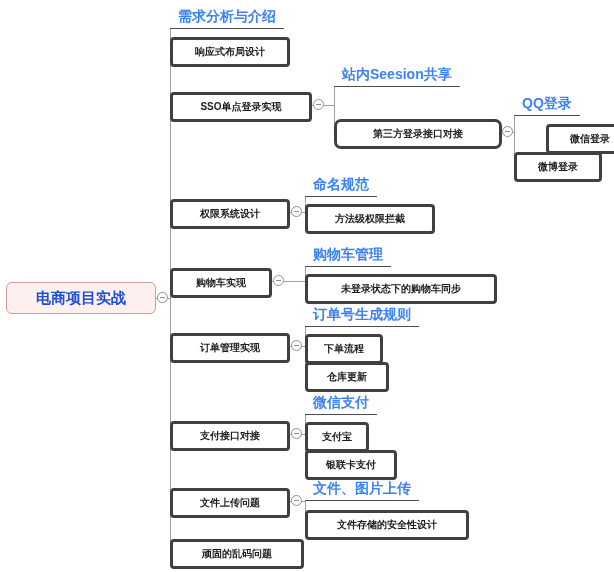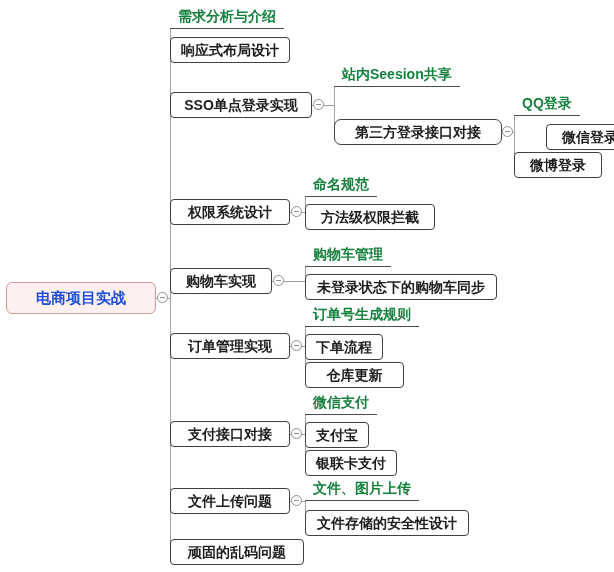--- a/index.html
+++ b/index.html
@@ -1,23 +1,23 @@
 <!DOCTYPE html>
 <html><head>
 <meta charset="utf-8">
 <style>
   html,body{margin:0;padding:0;background:#fff;}
   #canvas{position:relative;width:614px;height:572px;background:#ffffff;overflow:hidden;
           font-family:"Liberation Sans",sans-serif;}
   #wires{position:absolute;left:0;top:0;}
-  .n{position:absolute;box-sizing:border-box;border:1px solid #404040;border-radius:4px;
-     background:#fff;font-weight:bold;font-size:14px;line-height:18px;padding:3px 0;
+  .n{position:absolute;box-sizing:border-box;border:3px solid #404040;border-radius:4px;
+     background:#fff;font-weight:bold;font-size:10px;line-height:18px;padding:3px 0;
      text-align:center;white-space:nowrap;color:#1c1c1c;}
   .u{position:absolute;box-sizing:border-box;border-bottom:1px solid #4d4d4d;background:transparent;
-     font-weight:bold;font-size:14px;line-height:18px;padding:2px 8px 3px;white-space:nowrap;color:#15803d;}
+     font-weight:bold;font-size:14px;line-height:18px;padding:2px 8px 3px;white-space:nowrap;color:#3b82f6;}
   .root{position:absolute;left:6px;top:282px;width:150px;height:32px;box-sizing:border-box;
         border:1px solid #d49c9c;border-radius:6px;background:#fdf0ee;color:#1d4ed8;
         font-weight:bold;font-size:15px;line-height:18px;padding:6px 0;text-align:center;white-space:nowrap;}
   .t{position:absolute;width:11px;height:11px;box-sizing:border-box;border:1px solid #909090;
      border-radius:50%;background:#fff;cursor:pointer;}
   .t::after{content:"";position:absolute;left:2px;right:2px;top:4px;height:1px;background:#909090;}
 </style>
 </head>
 <body>
 
@@ -64,21 +64,21 @@
   <div class="n" style="left:514px;top:152px;width:88px;">微博登录</div>
 
   <div class="u" style="left:305px;top:173px;">命名规范</div>
   <div class="n" style="left:305px;top:204px;width:130px;">方法级权限拦截</div>
 
   <div class="u" style="left:305px;top:243px;">购物车管理</div>
   <div class="n" style="left:305px;top:274px;width:192px;">未登录状态下的购物车同步</div>
 
   <div class="u" style="left:305px;top:303px;">订单号生成规则</div>
   <div class="n" style="left:305px;top:334px;width:78px;">下单流程</div>
-  <div class="n" style="left:305px;top:362px;width:99px;">仓库更新</div>
+  <div class="n" style="left:305px;top:362px;width:84px;">仓库更新</div>
 
   <div class="u" style="left:305px;top:391px;">微信支付</div>
   <div class="n" style="left:305px;top:422px;width:64px;">支付宝</div>
   <div class="n" style="left:305px;top:450px;width:92px;">银联卡支付</div>
 
   <div class="u" style="left:305px;top:477px;">文件、图片上传</div>
   <div class="n" style="left:305px;top:510px;width:164px;">文件存储的安全性设计</div>
 
   <div class="t" style="left:157px;top:292px;"></div>
   <div class="t" style="left:313px;top:99px;"></div>

